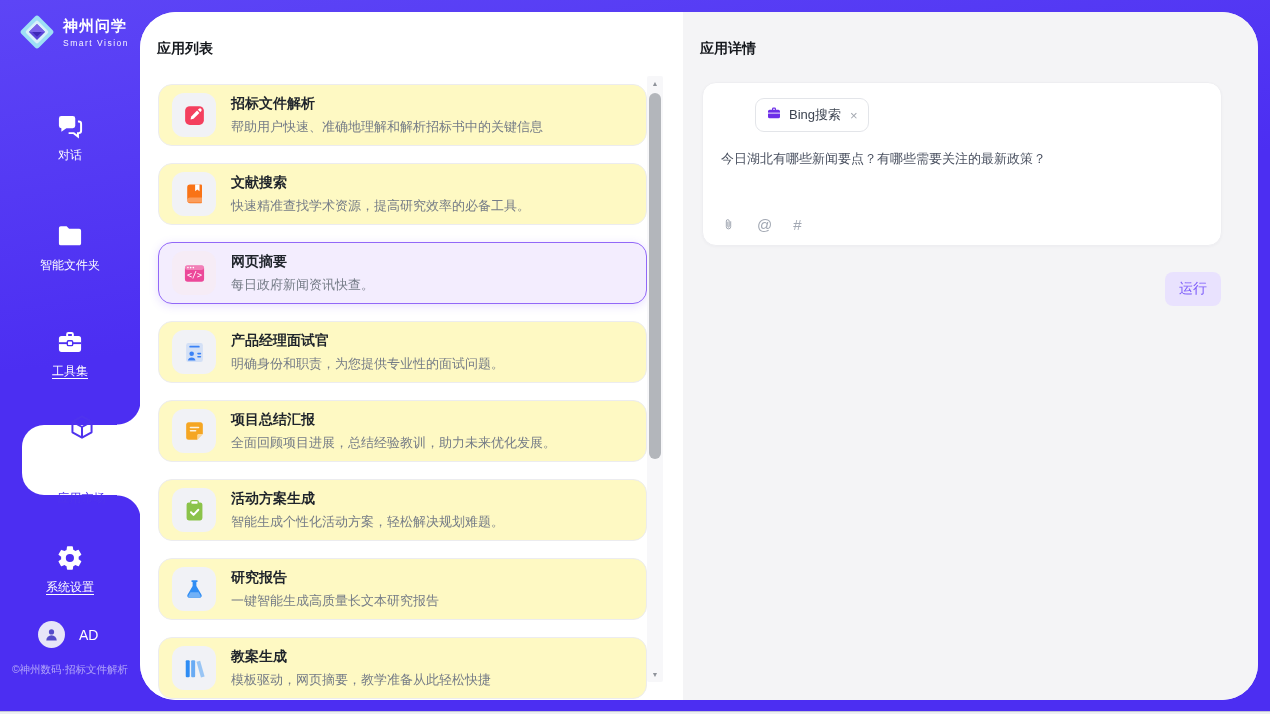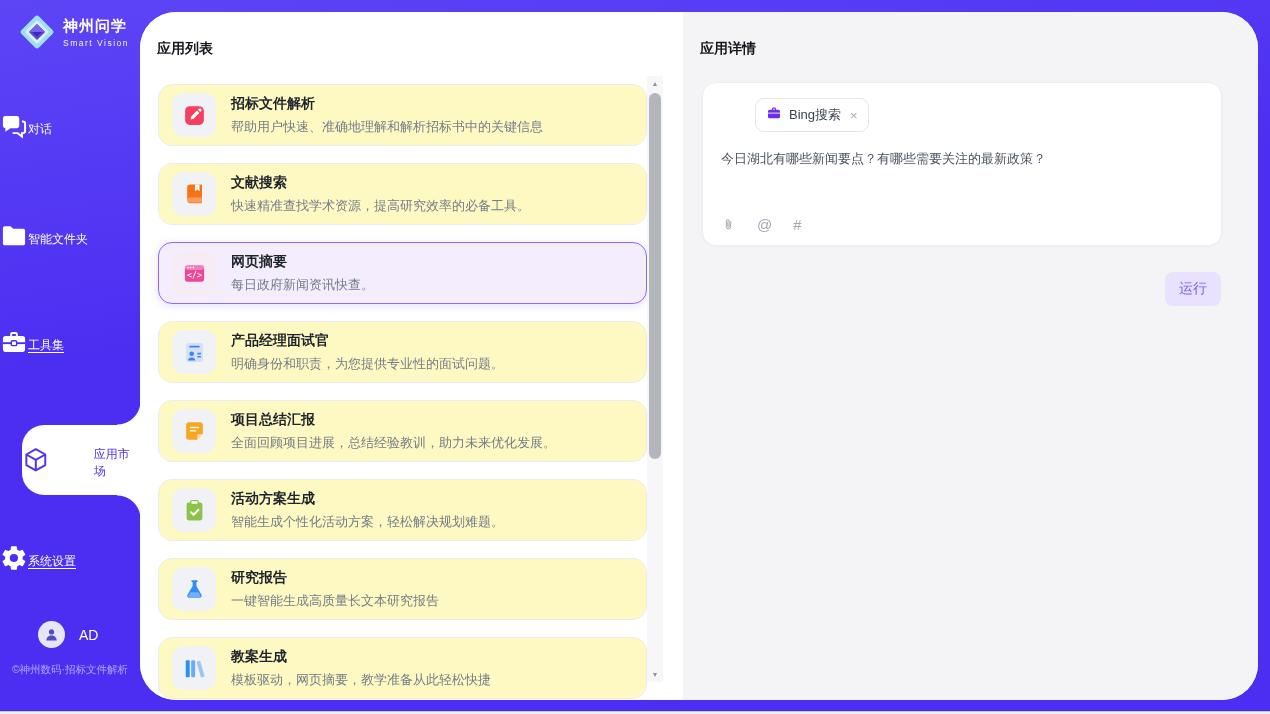--- a/index.html
+++ b/index.html
@@ -20,21 +20,21 @@
     font-family:"Liberation Sans","DejaVu Sans",sans-serif;
     background:linear-gradient(170deg,#5d45f6 0%,#4c2ef2 40%,#4c2ef2 100%);
     position:relative;
   }
   
   .sidebar{position:absolute;left:0;top:0;width:140px;height:686px;color:#fff;}
   .brand{position:absolute;top:13px;left:18px;display:flex;align-items:center;gap:7px;}
   .brand-logo{width:38px;height:38px;display:block;}
   .brand-name{font-size:15px;font-weight:bold;letter-spacing:1px;}
   .brand-sub{font-size:8.5px;letter-spacing:1.5px;margin-top:2px;opacity:.95;}
-  .nav-item{position:absolute;left:0;width:140px;display:flex;flex-direction:row;align-items:center;cursor:pointer;}
+  .nav-item{position:absolute;left:0;width:140px;display:flex;flex-direction:column;align-items:center;cursor:pointer;}
   .nav-item .ico{width:28px;height:28px;display:block;}
   .nav-item .lbl{font-size:12px;margin-top:7px;}
   .nav-item.u .lbl{text-decoration:underline;text-underline-offset:3px;}
   .nav-0{top:112px}.nav-1{top:222px}.nav-2{top:328px}.nav-4{top:544px}
   .nav-item.active{left:22px;width:119px;top:425px;height:70px;background:#fff;border-radius:22px 0 0 22px;
     color:var(--purple-active);justify-content:center;gap:44px;}
   .nav-item.active .lbl{margin-top:5px;font-size:12px;}
   .nav-item.active::before{content:"";position:absolute;right:0;top:-24px;width:24px;height:24px;
     background:radial-gradient(circle at 0 0,var(--purple) 23px,#fff 24px);}
   .nav-item.active::after{content:"";position:absolute;right:0;bottom:-24px;width:24px;height:24px;

